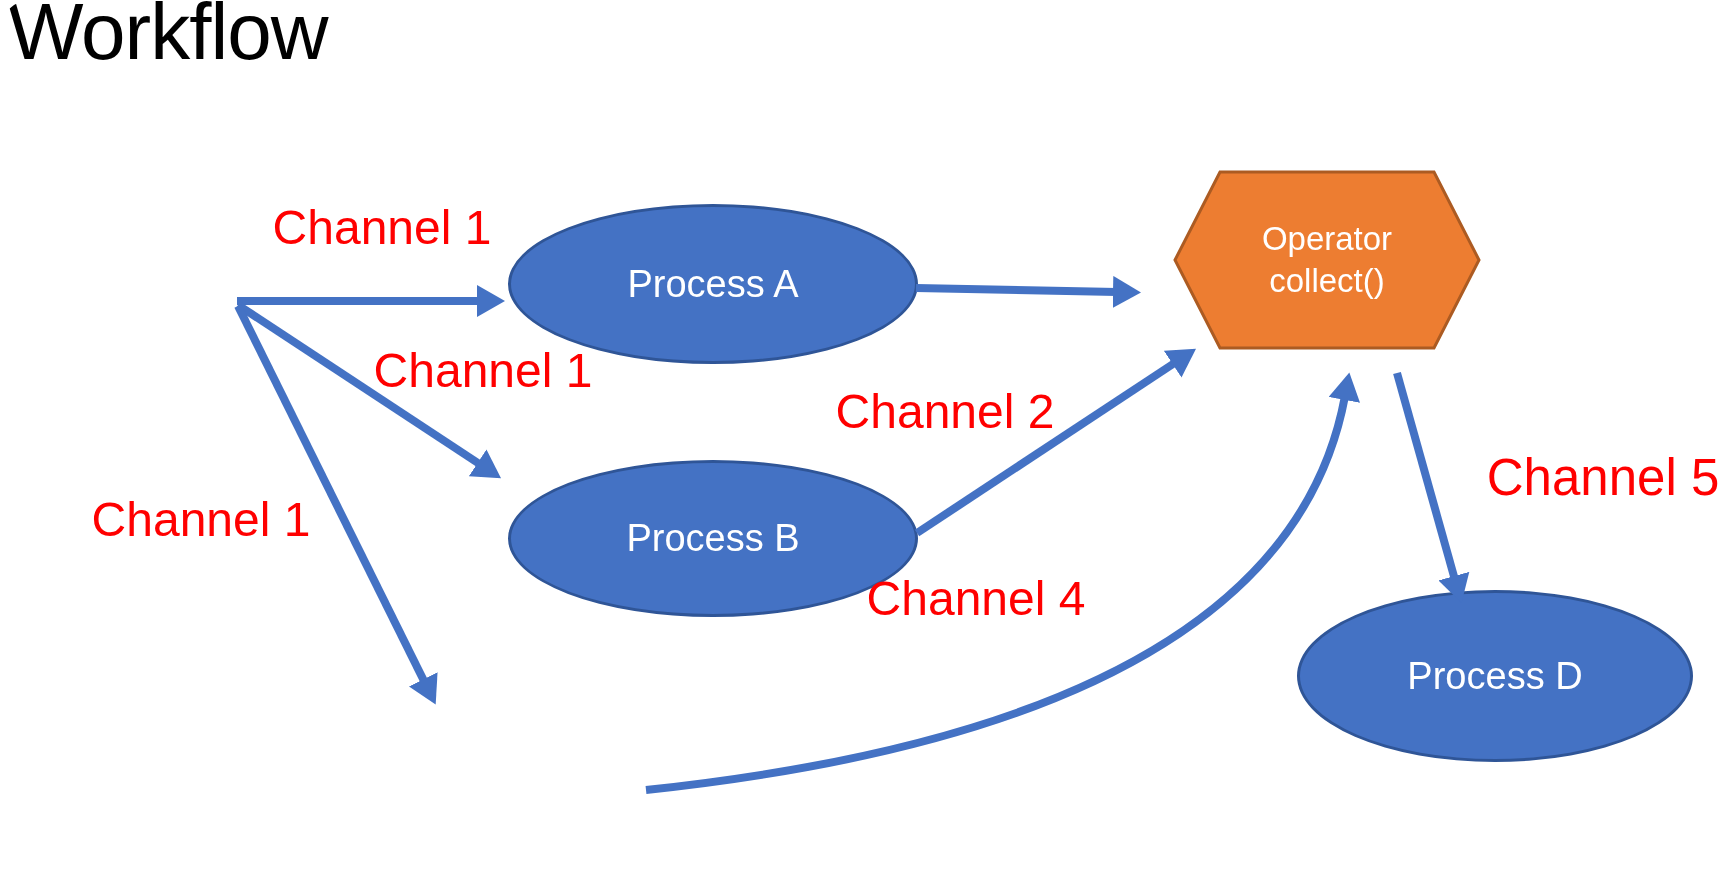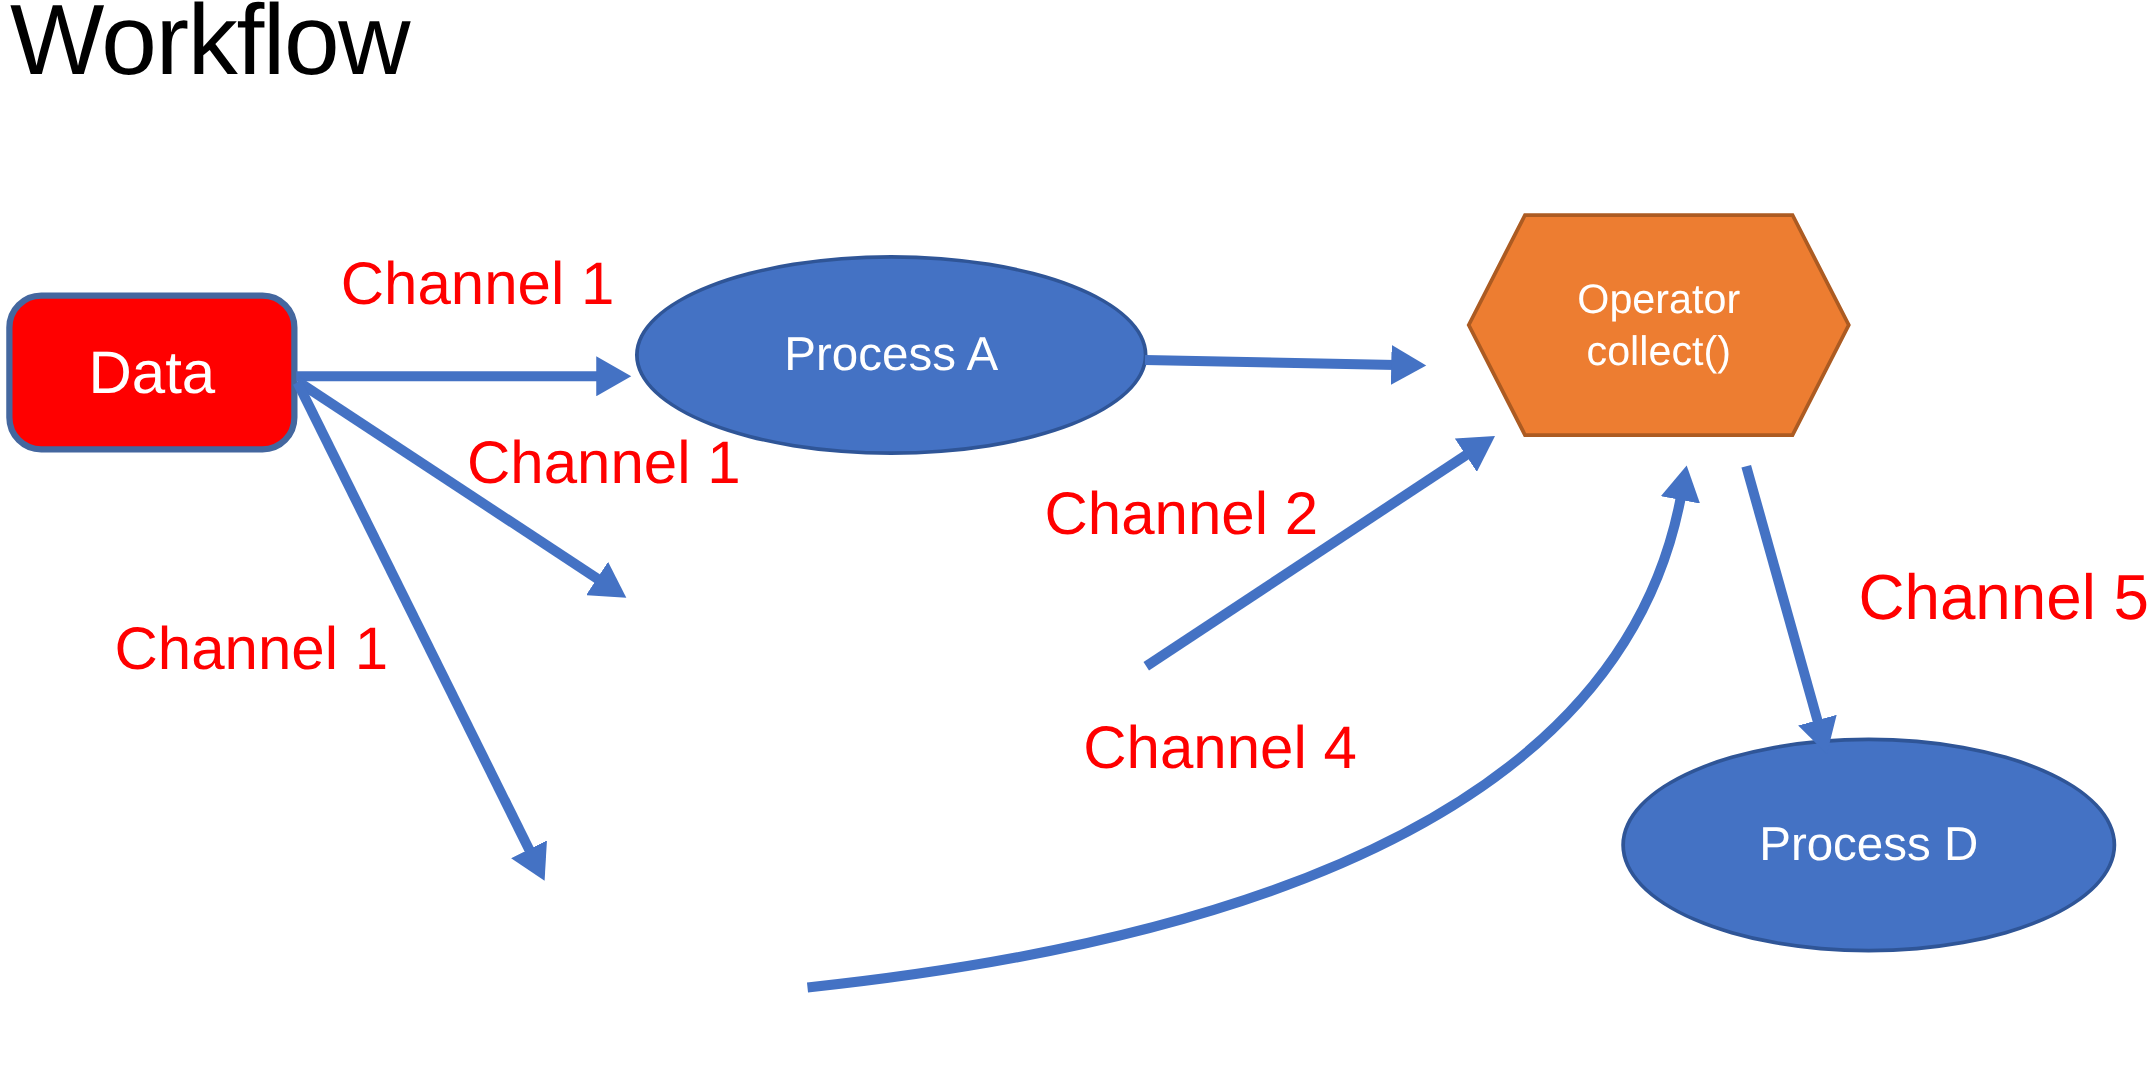--- a/index.html
+++ b/index.html
@@ -1,18 +1,19 @@
 <!DOCTYPE html>
 <html><head>
 <meta charset="utf-8">
 <style>
   html,body{margin:0;padding:0;background:#fff;}
   .canvas{
     position:relative;width:1718px;height:869px;background:#ffffff;overflow:hidden;
     font-family:"Liberation Sans",sans-serif;
+    border-radius:31px;
   }
   .title{
     position:absolute;left:8px;top:-14px;font-size:80px;font-weight:400;
     letter-spacing:-1px;color:#000;line-height:1.15;z-index:5;
   }
   .node{
     position:absolute;display:flex;align-items:center;justify-content:center;
     color:#fff;z-index:2;box-sizing:border-box;text-align:center;
   }
   .ellipse{border-radius:50%;background:#4472C4;border:3px solid #2F5597;font-size:38px;}
@@ -44,25 +45,25 @@
   #ch4{left:856px;top:573px;}
   #ch5{left:1483px;top:450px;font-size:51px;}
 </style>
 </head>
 <body>
 
 <div class="canvas">
 
   <div class="title">Workflow</div>
 
-  <div class="node databox" id="node-data">
-    <span>Data</span>
-  </div>
   <div class="node ellipse" id="node-a">
     <span>Process A</span>
+  </div>
+  <div class="node ellipse" id="node-b">
+    <span>Process B</span>
   </div>
   <div class="node ellipse" id="node-d">
     <span>Process D</span>
   </div>
 
   <div class="hexwrap">
     <svg width="312" height="184" viewBox="0 0 312 184">
       <polygon points="4,92 49,4 263,4 308,92 263,180 49,180" fill="#ED7D31" stroke="#AC5B22" stroke-width="3"></polygon>
     </svg>
     <div class="hextext">

